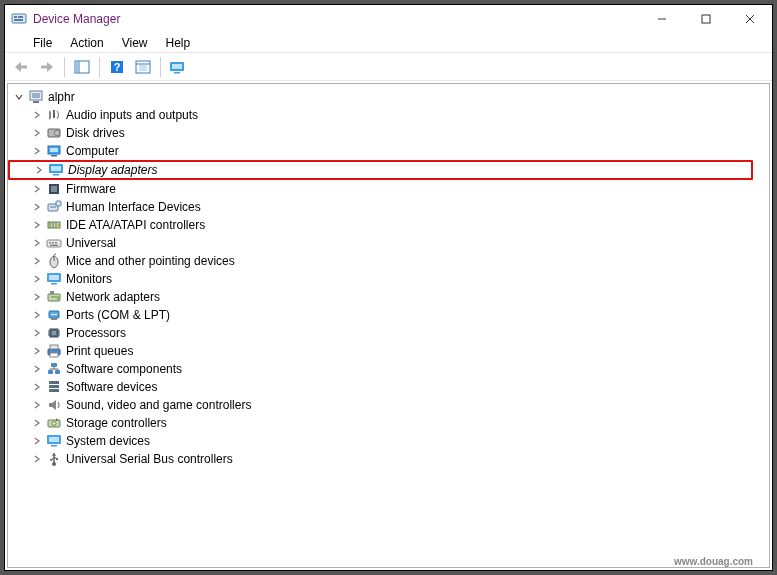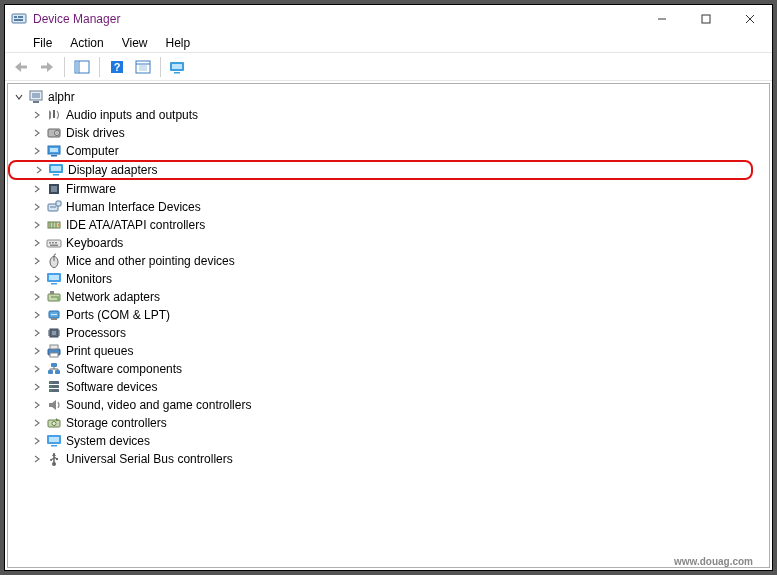--- a/index.html
+++ b/index.html
@@ -92,23 +92,24 @@
     color: #555;
   }
   .node-icon {
     width: 16px; height: 16px;
     display: inline-flex; align-items: center; justify-content: center;
     margin-right: 4px;
   }
   .node-label { color: #000; }
   .highlight-box {
     border: 2px solid #e01010;
-    border-radius: 8px;
+    border-radius: 1px;
     padding-right: 6px;
     height: 20px;
+    font-style: italic;
   }
   .watermark {
     position: absolute;
     right: 24px;
     bottom: 8px;
     color: #888;
     font-size: 10px;
     font-weight: bold;
   }
 </style>
@@ -342,21 +343,21 @@
           </span>
           <span class="node-icon">
             <svg viewBox="0 0 16 16">
               <rect x="1" y="5" width="14" height="7" rx="1" fill="#e8e8e8" stroke="#888"></rect>
               <rect x="3" y="7" width="2" height="1.5" fill="#888"></rect>
               <rect x="6" y="7" width="2" height="1.5" fill="#888"></rect>
               <rect x="9" y="7" width="2" height="1.5" fill="#888"></rect>
               <rect x="4" y="9.5" width="8" height="1.5" fill="#888"></rect>
             </svg>
           </span>
-          <span class="node-label">Keyboards</span>
+          <span class="node-label">Universal</span>
         </div>
         <div class="tree-row">
           <span class="indent" style="width: 22px;"></span>
           <span class="expander">
             <svg width="10" height="10" viewBox="0 0 10 10">
               <path d="M3 2 L7 5 L3 8" fill="none" stroke="#777" stroke-width="1.2"></path>
             </svg>
           </span>
           <span class="node-icon">
             <svg viewBox="0 0 16 16">

